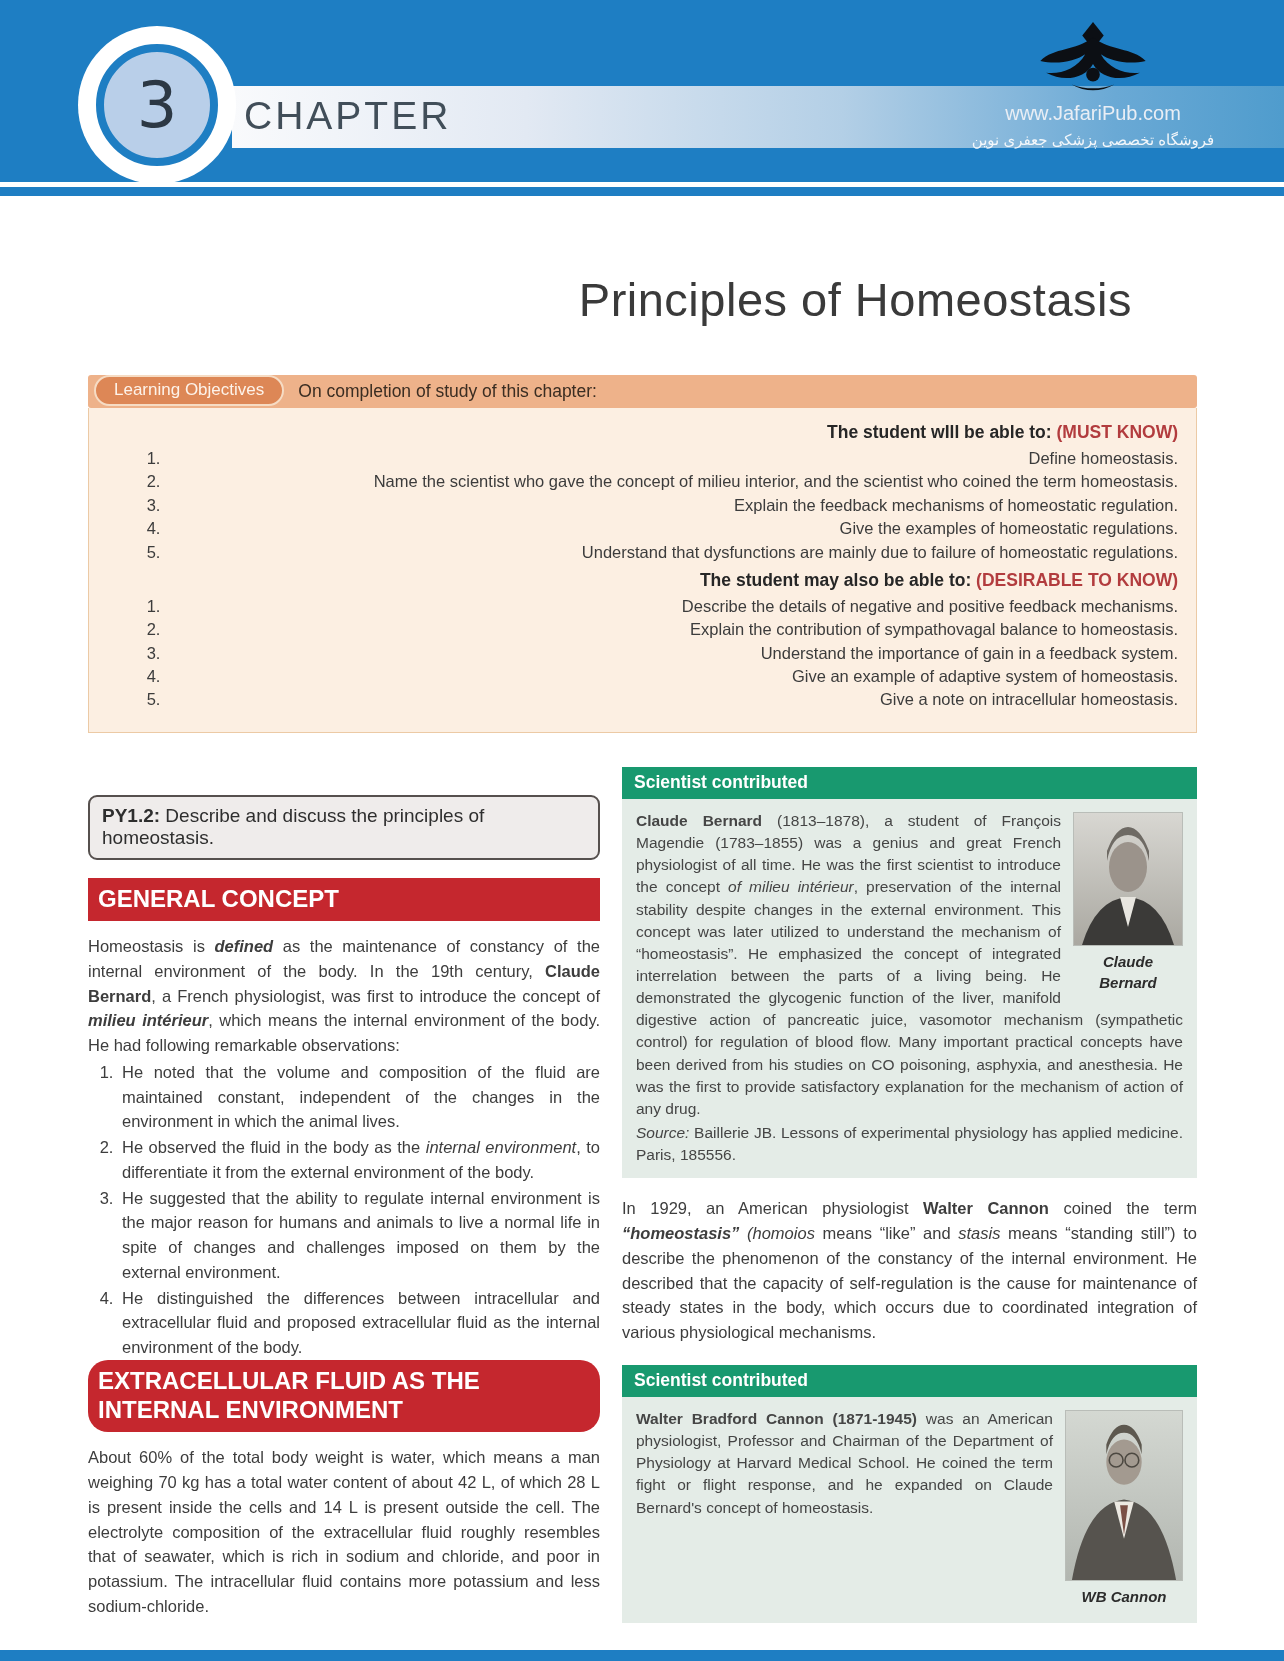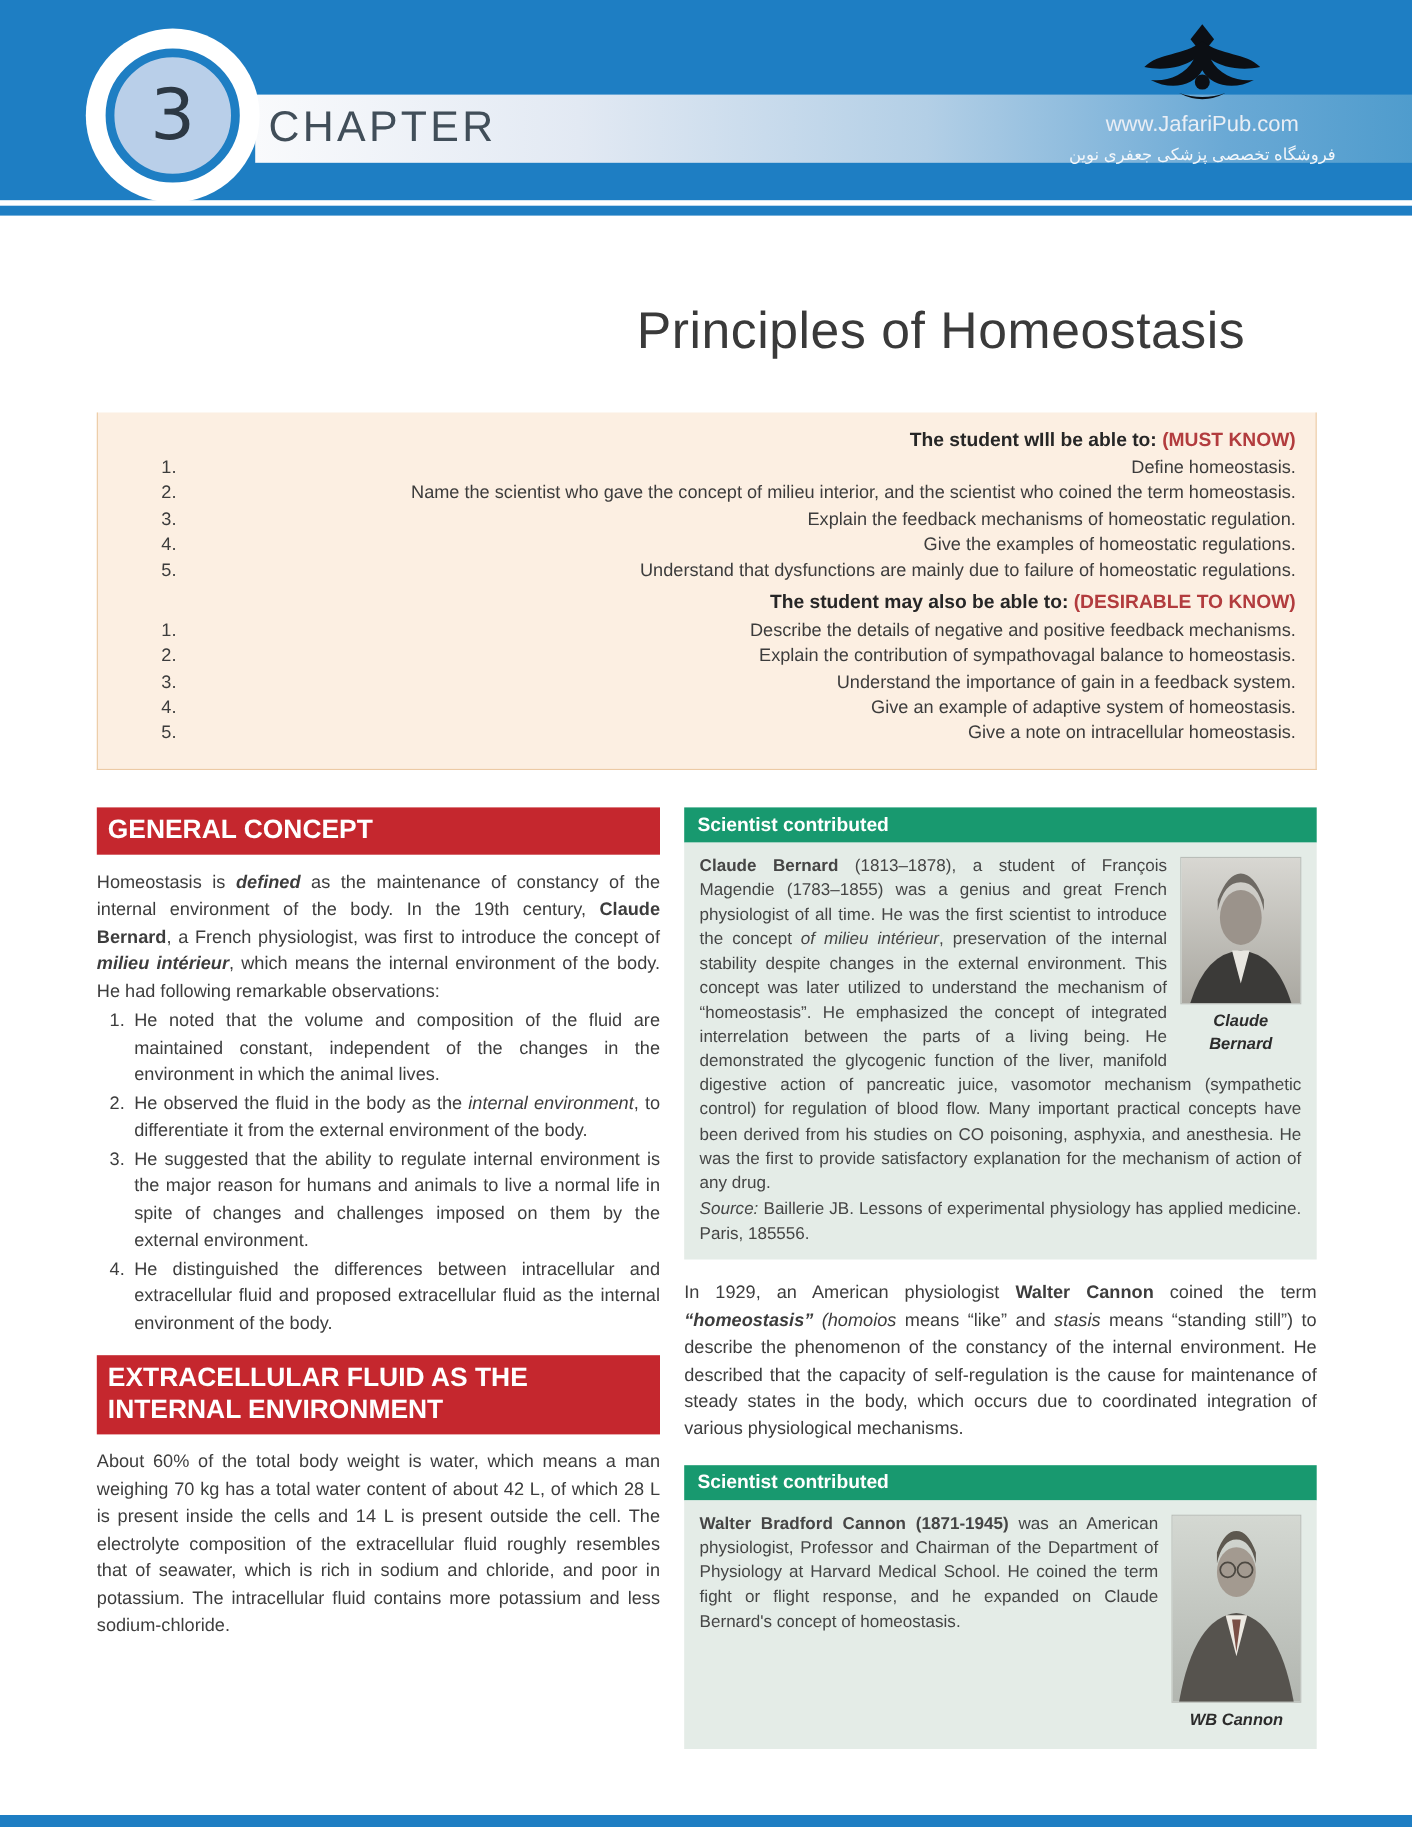--- a/index.html
+++ b/index.html
@@ -46,21 +46,21 @@
   .columns { display:flex; margin:34px 87px 0 88px; gap:22px; align-items:flex-start; }
   .col-left { width:512px; flex:0 0 512px; }
   .col-right { flex:1; min-width:0; }
 
   .py-box { margin-top:28px; margin-bottom:18px; background:#efeceb; border:2px solid #56504e;
           border-radius:9px; padding:8px 12px 9px; font-size:19px; color:#2e2e2e; }
   .py-box .b { font-weight:bold; }
 
   .red-banner { background:#c5272e; color:#ffffff; font-weight:bold; font-size:24px;
           padding:6px 10px 8px; line-height:1.22; margin-bottom:13px; }
-  .sec-gap { margin-top:16px; }
+  .sec-gap { margin-top:0;border-radius:20px; }
 
   .para { font-size:16.5px; line-height:1.5; text-align:justify; color:#3d3d3d; }
   .obs-list { margin-top:2px; padding-left:30px; font-size:16.5px; line-height:1.5; }
   .obs-list li { text-align:justify; padding-left:4px; margin-top:1px; }
   .b { font-weight:bold; }
   .i { font-style:italic; }
   .bi { font-weight:bold; font-style:italic; }
 
   
   .sci-box { margin-bottom:18px; }
@@ -103,20 +103,24 @@
       </span>
       <div class="logo-url">www.JafariPub.com</div>
       <div class="logo-fa">فروشگاه تخصصی پزشکی جعفری نوین</div>
     </div>
     <div class="white-line"></div>
   </header>
 
   <h1 class="chapter-title">Principles of Homeostasis</h1>
 
   <section class="lo-box">
+    <div class="lo-header">
+      <span class="lo-pill">Learning Objectives</span>
+      <span class="lo-header-text">On completion of study of this chapter:</span>
+    </div>
     <div class="lo-body">
       <p class="lo-lead"><span>The student wIll be able to: </span><span class="red">(MUST KNOW)</span></p>
       <ol>
         <li>Define homeostasis.</li>
         <li>Name the scientist who gave the concept of milieu interior, and the scientist who coined the term homeostasis.</li>
         <li>Explain the feedback mechanisms of homeostatic regulation.</li>
         <li>Give the examples of homeostatic regulations.</li>
         <li>Understand that dysfunctions are mainly due to failure of homeostatic regulations.</li>
       </ol>
       <p class="lo-lead"><span>The student may also be able to: </span><span class="red">(DESIRABLE TO KNOW)</span></p>
@@ -127,20 +131,23 @@
         <li>Give an example of adaptive system of homeostasis.</li>
         <li>Give a note on intracellular homeostasis.</li>
       </ol>
     </div>
   </section>
 
   <div class="columns">
 
     <div class="col-left">
 
+      <div class="py-box">
+        <span class="b">PY1.2:</span><span> Describe and discuss the principles of homeostasis.</span>
+      </div>
 
       <div class="red-banner">GENERAL CONCEPT</div>
 
       <p class="para"><span>Homeostasis is </span><span class="bi">defined</span><span> as the maintenance of constancy of the internal environment of the body. In the 19th century, </span><span class="b">Claude Bernard</span><span>, a French physiologist, was first to introduce the concept of </span><span class="bi">milieu intérieur</span><span>, which means the internal environment of the body. He had following remarkable observations:</span></p>
 
       <ol class="obs-list">
         <li>He noted that the volume and composition of the fluid are maintained constant, independent of the changes in the environment in which the animal lives.</li>
         <li><span>He observed the fluid in the body as the </span><span class="i">internal environment</span><span>, to differentiate it from the external environment of the body.</span></li>
         <li>He suggested that the ability to regulate internal environment is the major reason for humans and animals to live a normal life in spite of changes and challenges imposed on them by the external environment.</li>
         <li>He distinguished the differences between intracellular and extracellular fluid and proposed extracellular fluid as the internal environment of the body.</li>

